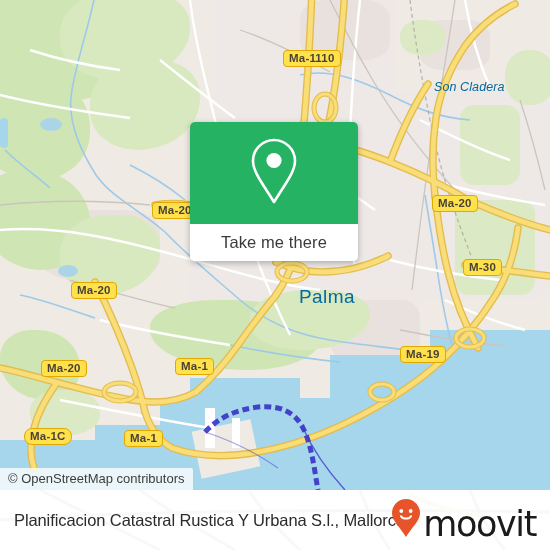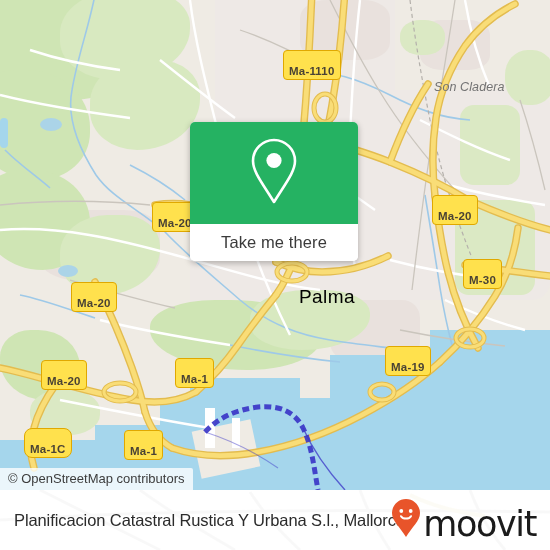--- a/index.html
+++ b/index.html
@@ -19,25 +19,25 @@
   .scrub{position:absolute;background:#dbe9c4;border-radius:45%;}
   .residential{position:absolute;background:#e9e1dd;border-radius:30%;}
   .pond{position:absolute;background:#abd4e8;border-radius:50%;}
 
   
   .sea{position:absolute;background:#a5d6ec;}
 
   
   .shield{position:absolute;background:#ffe14d;border:1.6px solid #e0a800;border-radius:4px;
           color:#4a4335;font-size:11.5px;font-weight:bold;letter-spacing:.2px;
-          padding:14px 5px 2px;line-height:12px;white-space:nowrap;
+          padding:1px 5px 2px;line-height:12px;white-space:nowrap;
           font-family:"Liberation Sans",sans-serif;}
   .placelabel{position:absolute;color:#7a7a7a;white-space:nowrap;}
-  .place-city{font-size:19px;letter-spacing:.4px;color:#000000;}
-  .place-sub{font-size:12.5px;font-style:italic;color:#737373;letter-spacing:.1px;}
+  .place-city{font-size:19px;letter-spacing:.4px;color:#0369a1;}
+  .place-sub{font-size:12.5px;font-style:italic;color:#0369a1;letter-spacing:.1px;}
 
   
   .ferry{position:absolute;}
 
   
   #attrib{position:absolute;left:0;bottom:0;background:rgba(255,255,255,.78);
           padding:3px 8px 4px 8px;font-size:13px;color:#3c3c3c;white-space:nowrap;
           border-top-right-radius:2px;}
 
   
@@ -239,21 +239,21 @@
       <div class="placelabel place-city" style="left:299px;top:286px;">Palma</div>
       <div class="placelabel place-sub" style="left:434px;top:80px;">Son Cladera</div>
 
       <div class="shield" style="left:283px;top:50px;">Ma-1110</div>
       <div class="shield" style="left:152px;top:202px;">Ma-20</div>
       <div class="shield" style="left:432px;top:195px;">Ma-20</div>
       <div class="shield" style="left:463px;top:259px;">M-30</div>
       <div class="shield" style="left:71px;top:282px;">Ma-20</div>
       <div class="shield" style="left:41px;top:360px;">Ma-20</div>
       <div class="shield" style="left:175px;top:358px;">Ma-1</div>
-      <div class="shield" style="left:385px;top:346px;">Ma-19</div>
+      <div class="shield" style="left:400px;top:346px;">Ma-19</div>
       <div class="shield" style="left:24px;top:428px;border-radius:8px;">Ma-1C</div>
       <div class="shield" style="left:124px;top:430px;">Ma-1</div>
     </div>
 
     <div id="attrib">© OpenStreetMap contributors</div>
   </div>
 
   <div id="card">
     <div id="card-top">
       <span>

